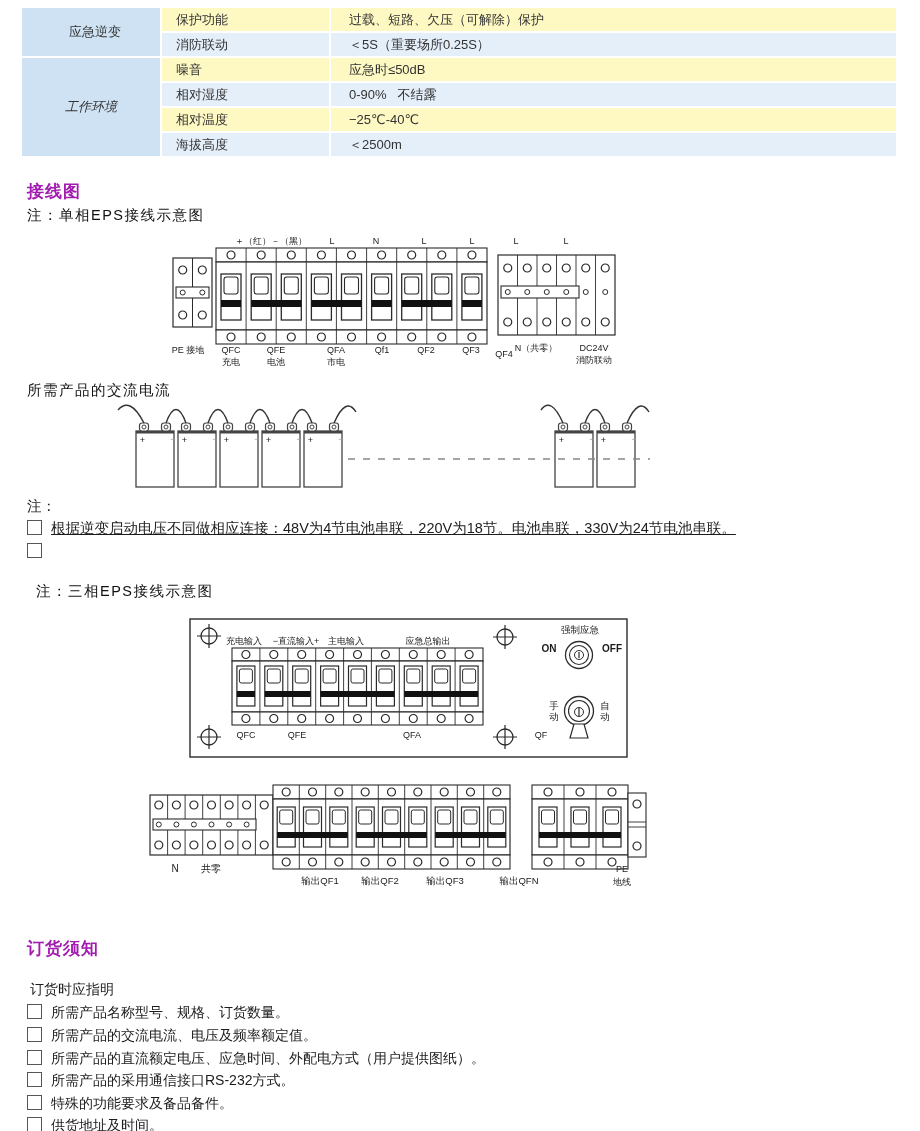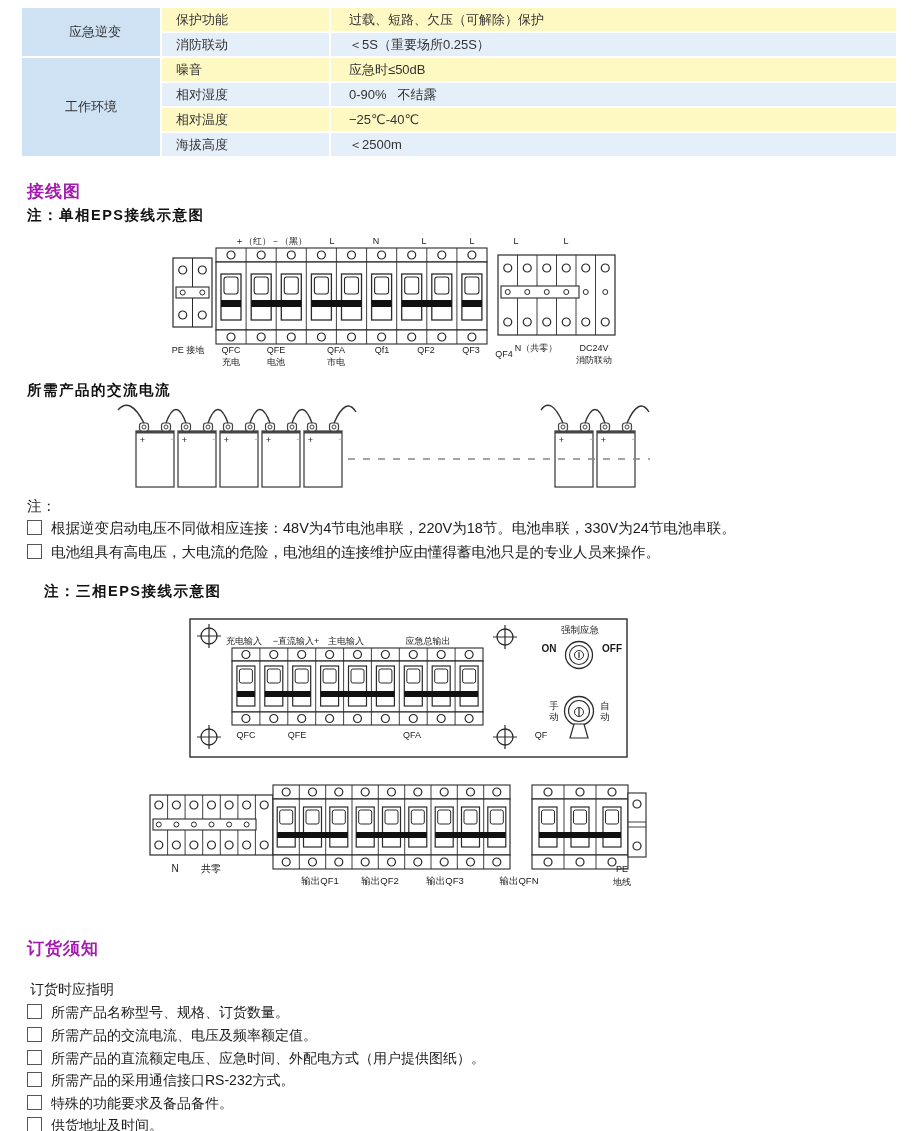--- a/index.html
+++ b/index.html
@@ -4,29 +4,29 @@
 <style>
   html,body{margin:0;padding:0;background:#fff;}
   #page{position:relative;width:920px;height:1131px;background:#fff;overflow:hidden;
         font-family:"Liberation Sans","DejaVu Sans",sans-serif;color:#222;}
   
   .spec{position:absolute;left:22px;top:8px;width:874px;display:grid;
         grid-template-columns:138px 167px 1fr;grid-auto-rows:23px;gap:2px;background:#fff;}
   .spec .cell{display:flex;align-items:center;font-size:13px;color:#333;white-space:pre;}
   .spec .grp{background:#cfe2f3;justify-content:center;}
   .spec .g2{grid-row:span 2;padding-left:8px;}
-  .spec .g4{grid-row:span 4;}
+  .spec .g4{grid-row:span 4;font-style:italic;}
   .spec .odd{background:#fef9c3;}
   .spec .even{background:#e5effa;}
   .spec .lab{padding-left:14px;}
   .spec .val{padding-left:18px;}
   
   .line{position:absolute;font-size:14px;color:#1c1c1c;white-space:nowrap;}
   .h1{font-size:17px;font-weight:bold;color:#a21caf;letter-spacing:1px;}
-  .cap{font-size:14.5px;letter-spacing:1.5px;color:#111;font-weight:bold;}
+  .cap{font-size:14.5px;letter-spacing:1.5px;color:#111;}
   .chk{display:inline-block;width:13px;height:13px;border:1.5px solid #555;
        margin-right:9px;vertical-align:-2px;background:#fff;}
   svg{position:absolute;overflow:visible;}
   svg text{font-family:"Liberation Sans","DejaVu Sans",sans-serif;fill:#1a1a1a;font-size:9px;}
   svg .b{font-weight:bold;font-size:10px;}
   svg .gray{fill:#9a9a9a;}
 </style>
 </head>
 <body>
 
@@ -211,24 +211,24 @@
     <text x="189" y="48" text-anchor="middle" class="gray">−</text>
     <text x="200.5" y="49" text-anchor="middle">+</text>
     <text x="231" y="48" text-anchor="middle" class="gray">−</text>
     <text x="451.5" y="49" text-anchor="middle">+</text>
     <text x="482" y="48" text-anchor="middle" class="gray">−</text>
     <text x="493.5" y="49" text-anchor="middle">+</text>
     <text x="524" y="48" text-anchor="middle" class="gray">−</text>
   </svg>
 
   <div class="line" style="left:27px;top:497px;font-size:14.5px;">注：</div>
-  <div class="line" style="left:27px;top:519px;font-size:14.5px;"><span class="chk"></span><span>根据逆变启动电压不同做相应连接：48V为4节电池串联，220V为18节。电池串联，330V为24节电池串联。</span></div>
-  <div class="line" style="left:27px;top:543px;font-size:14.5px;"><span class="chk"></span><span>电池组具有高电压，大电流的危险，电池组的连接维护应由懂得蓄电池只是的专业人员来操作。</span></div>
-
-  <div class="line cap" style="left:44px;top:582px;text-align:right;">注：三相EPS接线示意图</div>
+  <div class="line" style="left:27px;top:519px;font-size:14.5px;text-decoration:underline;"><span class="chk"></span><span>根据逆变启动电压不同做相应连接：48V为4节电池串联，220V为18节。电池串联，330V为24节电池串联。</span></div>
+  <div class="line" style="left:27px;top:543px;font-size:14.5px;"><span class="chk"></span></div>
+
+  <div class="line cap" style="left:36px;top:582px;text-align:right;">注：三相EPS接线示意图</div>
 
   <svg style="left:188px;top:616px;" width="445" height="146" viewBox="0 0 445 146">
     <rect x="2" y="3" width="437" height="138" fill="#fff" stroke="#2b2b2b" stroke-width="1.4"></rect>
     <use href="#screw" x="21" y="20"></use>
       <use href="#screw" x="21" y="121"></use>
     <use href="#screw" x="317" y="21"></use>
       <use href="#screw" x="317" y="121"></use>
 
     <rect x="44" y="32" width="251" height="13" fill="#fff" stroke="#2b2b2b" stroke-width="1.1"></rect>
     <rect x="44" y="45" width="251" height="51" fill="#fff" stroke="#2b2b2b" stroke-width="1.2"></rect>

